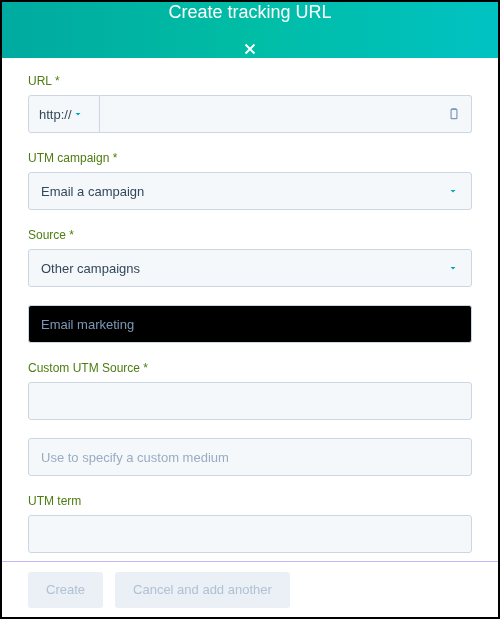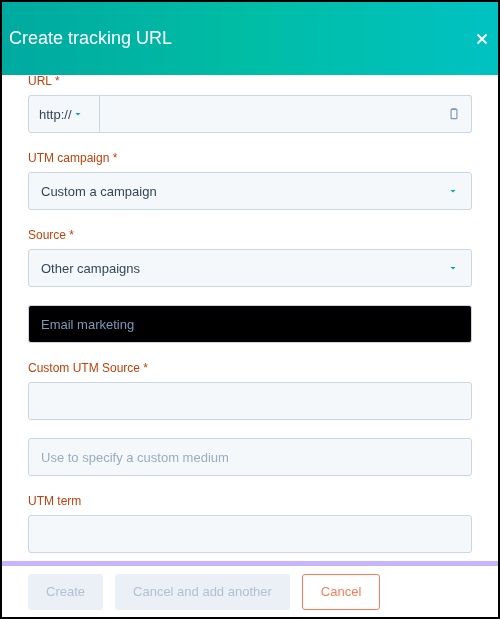--- a/index.html
+++ b/index.html
@@ -1,43 +1,43 @@
 <!DOCTYPE html>
 <html><head>
 <meta charset="utf-8">
 <style>
   * { box-sizing: border-box; margin: 0; padding: 0; font-family: -apple-system, BlinkMacSystemFont, "Segoe UI", Arial, sans-serif; }
   body { width: 500px; height: 619px; background: #fff; border: 2px solid #000; overflow: hidden; position: relative; }
-  .header { height: 73px; background: linear-gradient(90deg, #00aaa0 0%, #00bda5 50%, #00c2c2 100%); display: flex; align-items: center; justify-content: space-between; padding: 0 7px; }
+  .header { height: 56px; background: linear-gradient(90deg, #00aaa0 0%, #00bda5 50%, #00c2c2 100%); display: flex; align-items: center; justify-content: space-between; padding: 0 18px; flex-direction: column; }
   .header-title { color: #fff; font-size: 18px; font-weight: 500; }
   .close-icon { color: #fff; cursor: pointer; display: flex; align-items: center; }
   .close-icon svg { width: 18px; height: 18px; }
   .scroll-area { position: absolute; top: 56px; bottom: 56px; left: 0; right: 0; overflow-y: scroll; padding: 16px 26px 16px 26px; }
   .scroll-area::-webkit-scrollbar { width: 14px; }
   .scroll-area::-webkit-scrollbar-track { background: #f0f0f0; }
   .scroll-area::-webkit-scrollbar-thumb { background: #b8b8b8; border-radius: 2px; }
   .scroll-area::-webkit-scrollbar-button:single-button { height: 14px; background: #f0f0f0; }
   .field { margin-bottom: 18px; }
-  .label { font-size: 12px; color: #c2410c; margin-bottom: 7px; display: block; font-weight: 500; }
+  .label { font-size: 12px; color: #4d7c0f; margin-bottom: 7px; display: block; font-weight: 500; }
   .input, .select { width: 100%; height: 38px; border: 1px solid #cbd6e2; border-radius: 3px; padding: 0 12px; font-size: 13px; color: #33475b; background: #f5f8fa; display: flex; align-items: center; justify-content: space-between; }
   .input input { border: none; background: transparent; width: 100%; font-size: 13px; color: #0f766e; outline: none; }
   .input input::placeholder { color: #99acc2; }
   .readonly { background: #000000; color: #99acc2; }
   .readonly-text { color:#7c98b6; }
   .url-row { display: flex; gap: 0; }
   .protocol { width: 72px; height: 38px; border: 1px solid #cbd6e2; border-radius: 3px 0 0 3px; background: #f5f8fa; display: flex; align-items: center; padding: 0 21px 0 10px; font-size: 13px; color: #33475b; }
   .protocol .caret { margin-left: auto; }
   .url-input { flex: 1; height: 38px; border: 1px solid #cbd6e2; border-left: none; border-radius: 0 3px 3px 0; background: #f5f8fa; display:flex; align-items:center; padding: 0 10px; }
   .url-input input { border:none; background:transparent; width:100%; font-size:13px; outline:none; }
   .url-icon { color:#7c98b6; display:flex; }
   .url-icon svg { width:14px; height:14px; }
   .select-text { color: #33475b; }
   .caret { display: flex; }
   .caret svg { width: 12px; height: 12px; fill: #00a4bd; }
-  .footer { position: absolute; bottom: 0; left: 0; right: 0; height: 56px; border-top: 5px solid #c4b5fd; background: #fff; display: flex; align-items: center; padding: 0 26px; gap: 12px; }
+  .footer { position: absolute; bottom: 0; left: 0; right: 0; height: 56px; border-top: 1px solid #c4b5fd; background: #fff; display: flex; align-items: center; padding: 0 26px; gap: 12px; }
   .btn { height: 36px; padding: 0 18px; border-radius: 3px; font-size: 13px; cursor: pointer; display: flex; align-items: center; justify-content: center; }
   .btn-disabled { background: #eaf0f6; color: #b0c1d4; border: none; }
   .btn-cancel { background: #fff; color: #ff7a59; border: 1px solid #ff7a59; }
 </style>
 </head>
 <body>
 
 <div class="header">
   <span class="header-title">Create tracking URL</span>
   <span class="close-icon">
@@ -68,21 +68,21 @@
               <path d="M9 4V3h6v1"></path>
             </svg>
         </span>
       </div>
     </div>
   </div>
 
   <div class="field">
     <label class="label">UTM campaign *</label>
     <div class="select">
-      <span class="select-text">Custom a campaign</span>
+      <span class="select-text">Email a campaign</span>
       <span class="caret">
           <svg viewBox="0 0 24 24">
             <path d="M7 10l5 5 5-5z"></path>
           </svg>
         </span>
     </div>
   </div>
 
   <div class="field">
     <label class="label">Source *</label>
@@ -120,14 +120,13 @@
     <div class="input">
       
     </div>
   </div>
 
 </div>
 
 <div class="footer">
   <div class="btn btn-disabled">Create</div>
   <div class="btn btn-disabled">Cancel and add another</div>
-  <div class="btn btn-cancel">Cancel</div>
 </div>
 
 </body></html>

